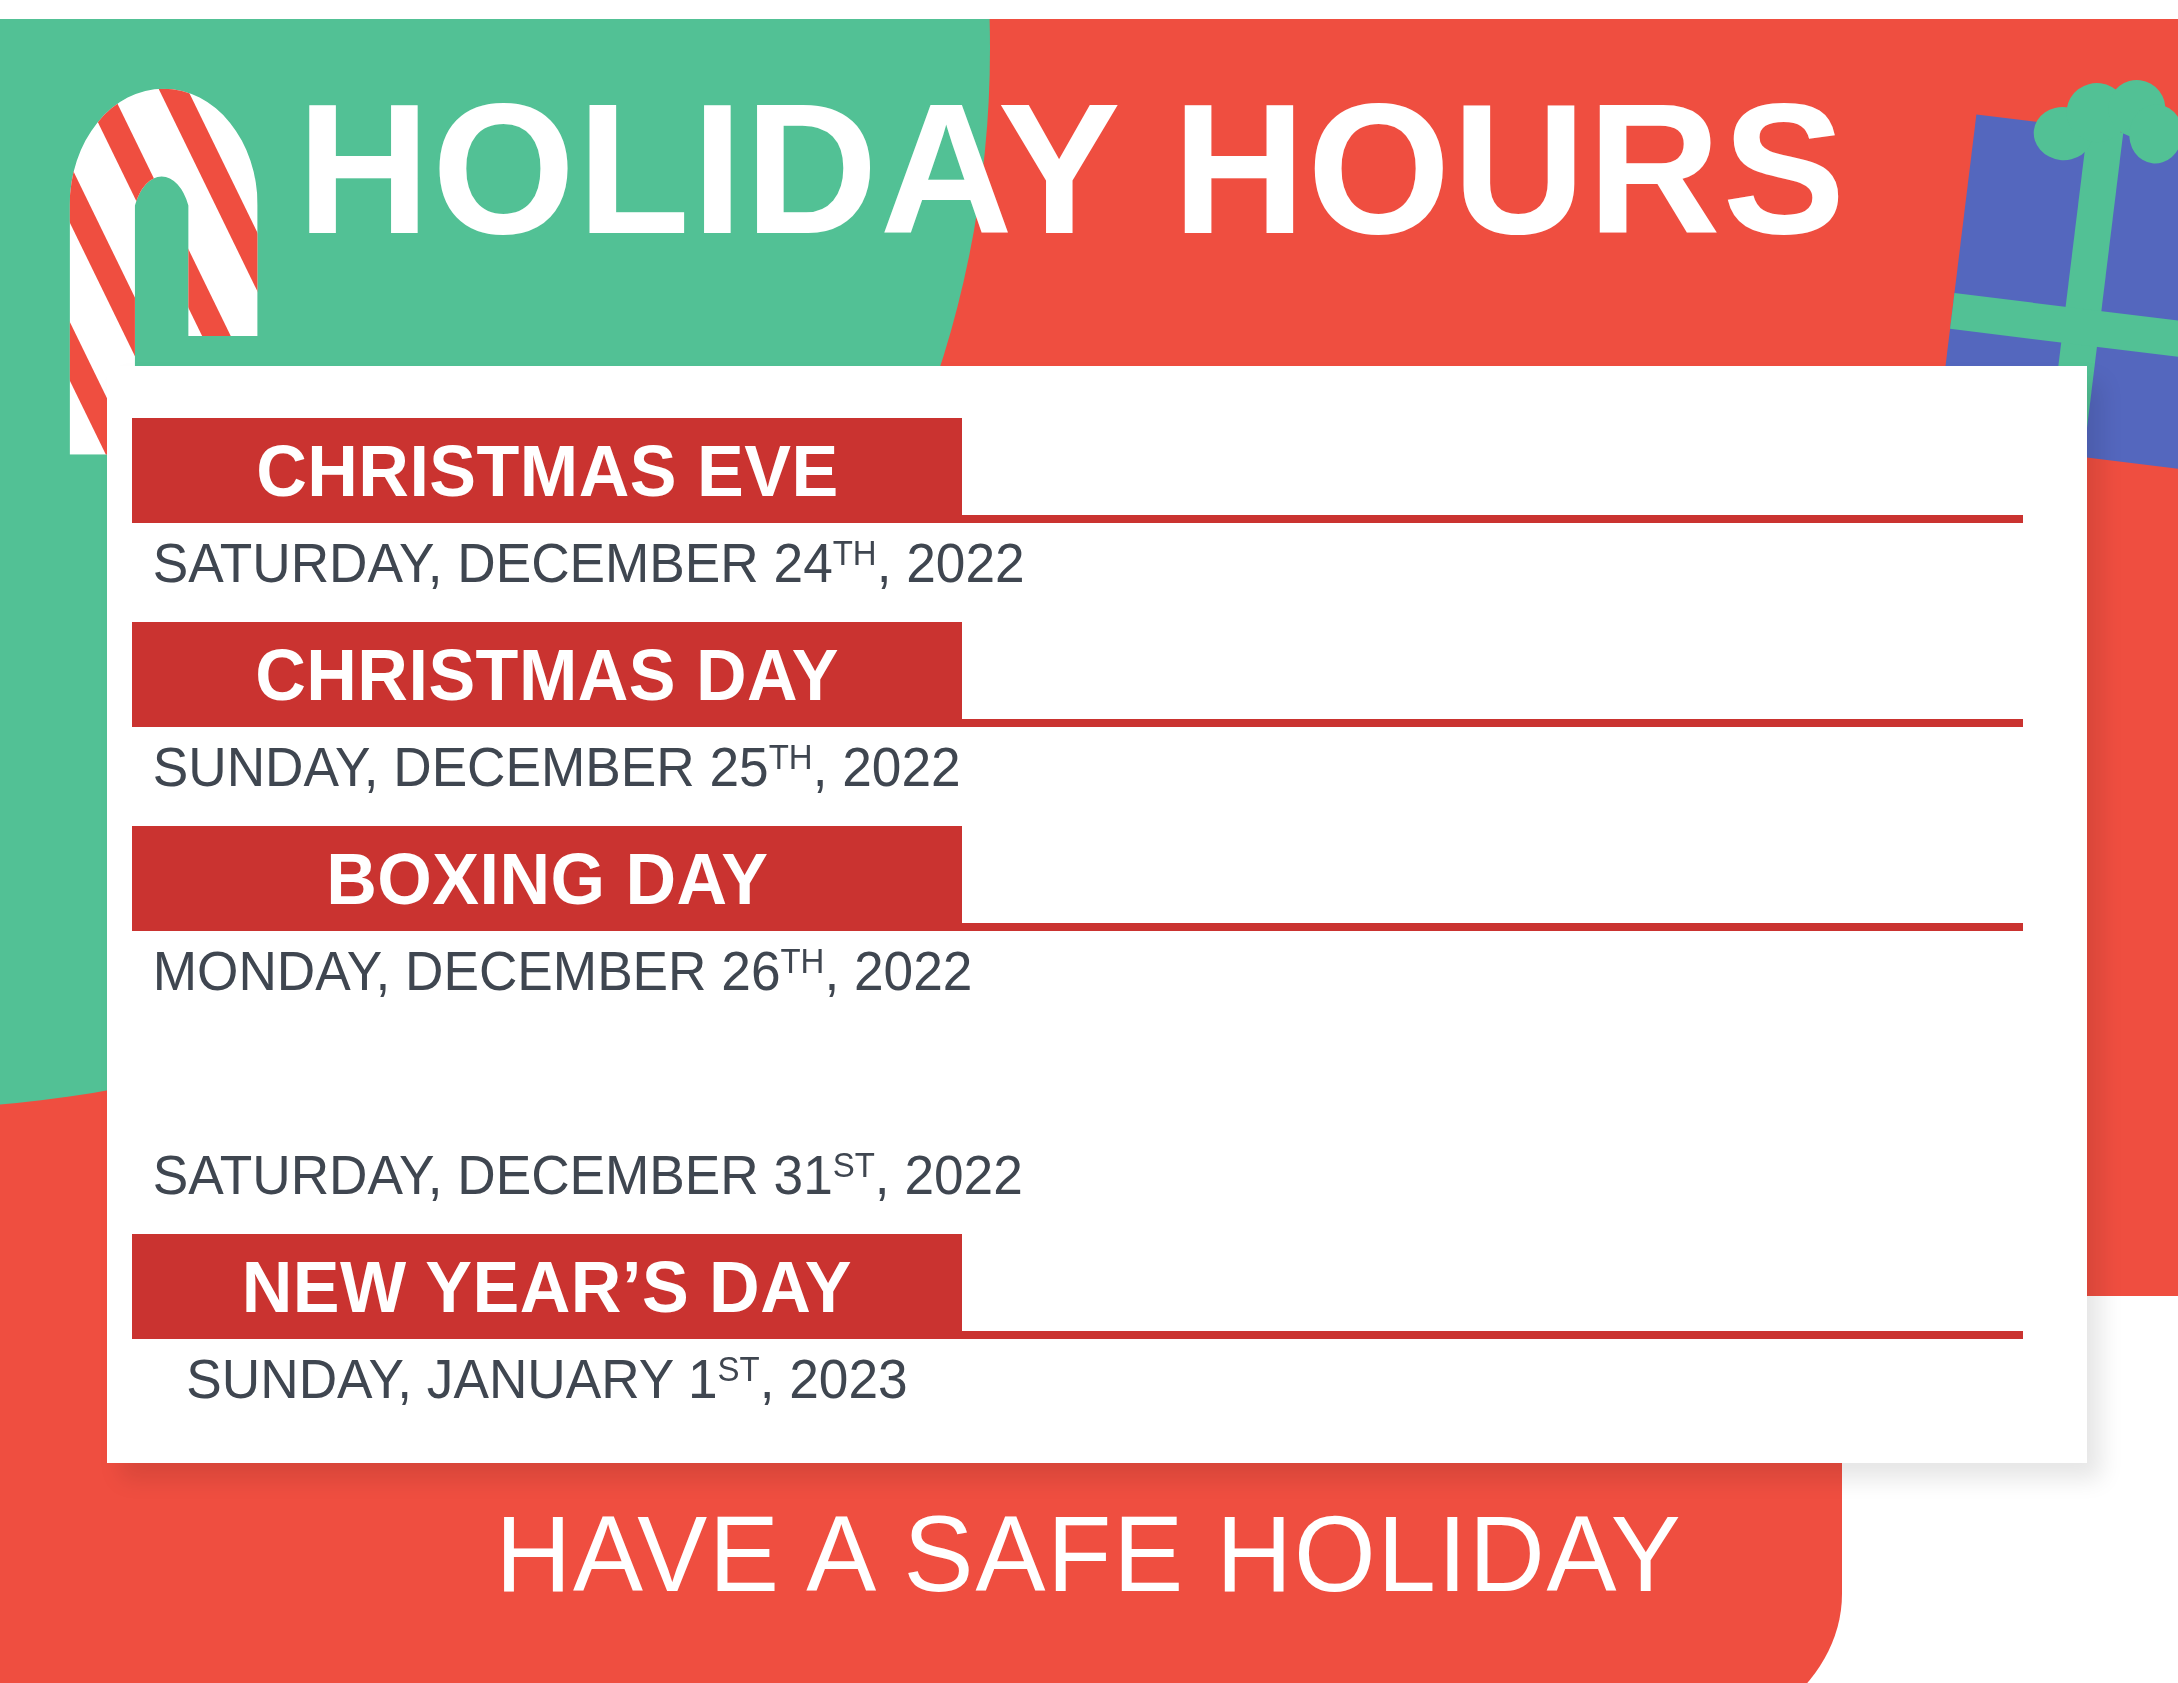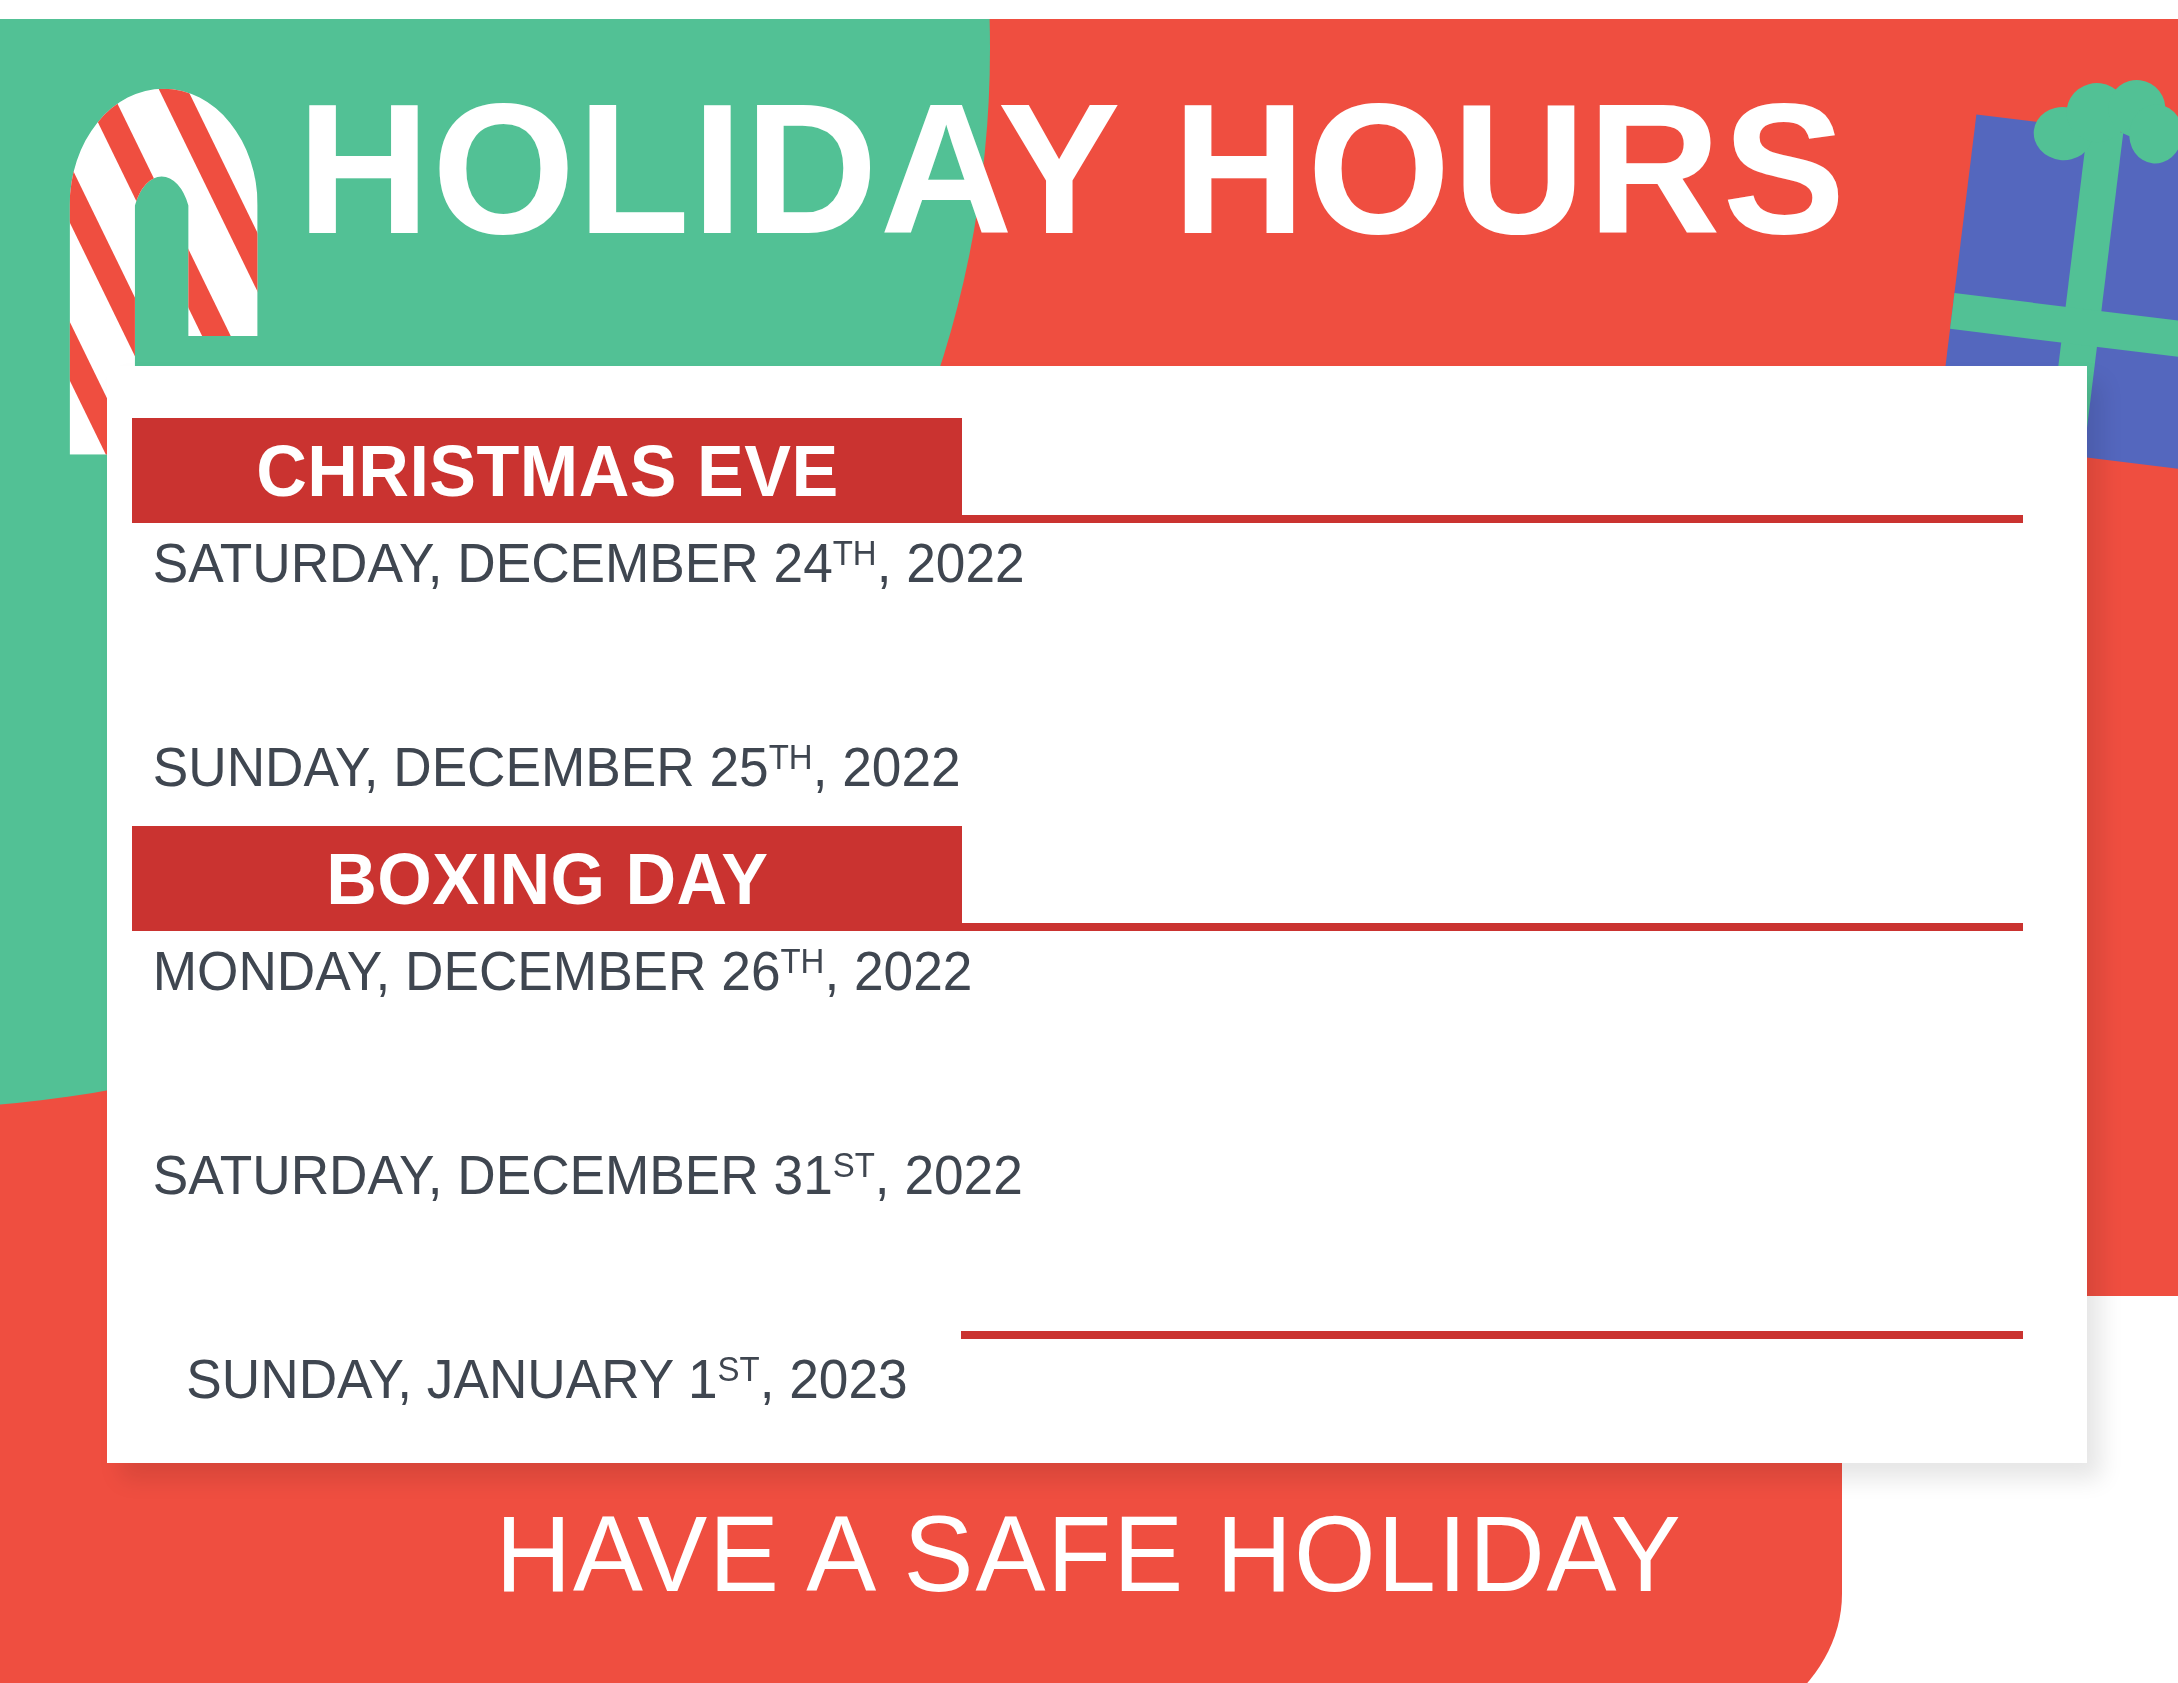--- a/index.html
+++ b/index.html
@@ -296,39 +296,48 @@
         <div class="row-bar-wrap">
           <div class="row-bar">
             <span class="row-title">CHRISTMAS EVE</span>
           </div>
           <div class="row-rule"></div>
         </div>
         <div class="row-date"><span>SATURDAY, DECEMBER 24</span><sup>TH</sup><span>, 2022</span></div>
       </div>
 
       <div class="row">
+        <div class="row-bar-wrap">
+          <div class="row-bar">
+            <span class="row-title">CHRISTMAS DAY</span>
+          </div>
+          <div class="row-rule"></div>
+        </div>
         <div class="row-date"><span>SUNDAY, DECEMBER 25</span><sup>TH</sup><span>, 2022</span></div>
       </div>
 
       <div class="row">
         <div class="row-bar-wrap">
           <div class="row-bar">
             <span class="row-title">BOXING DAY</span>
           </div>
           <div class="row-rule"></div>
         </div>
         <div class="row-date"><span>MONDAY, DECEMBER 26</span><sup>TH</sup><span>, 2022</span></div>
       </div>
 
       <div class="row">
         <div class="row-date"><span>SATURDAY, DECEMBER 31</span><sup>ST</sup><span>, 2022</span></div>
       </div>
 
       <div class="row">
         <div class="row-bar-wrap">
+          <div class="row-bar">
+            <span class="row-title">NEW YEAR’S DAY</span>
+          </div>
           <div class="row-rule"></div>
         </div>
         <div class="row-date"><span>SUNDAY, JANUARY 1</span><sup>ST</sup><span>, 2023</span></div>
       </div>
 
     </div>
   </div>
 
   <div class="footer">HAVE A SAFE HOLIDAY</div>
 

